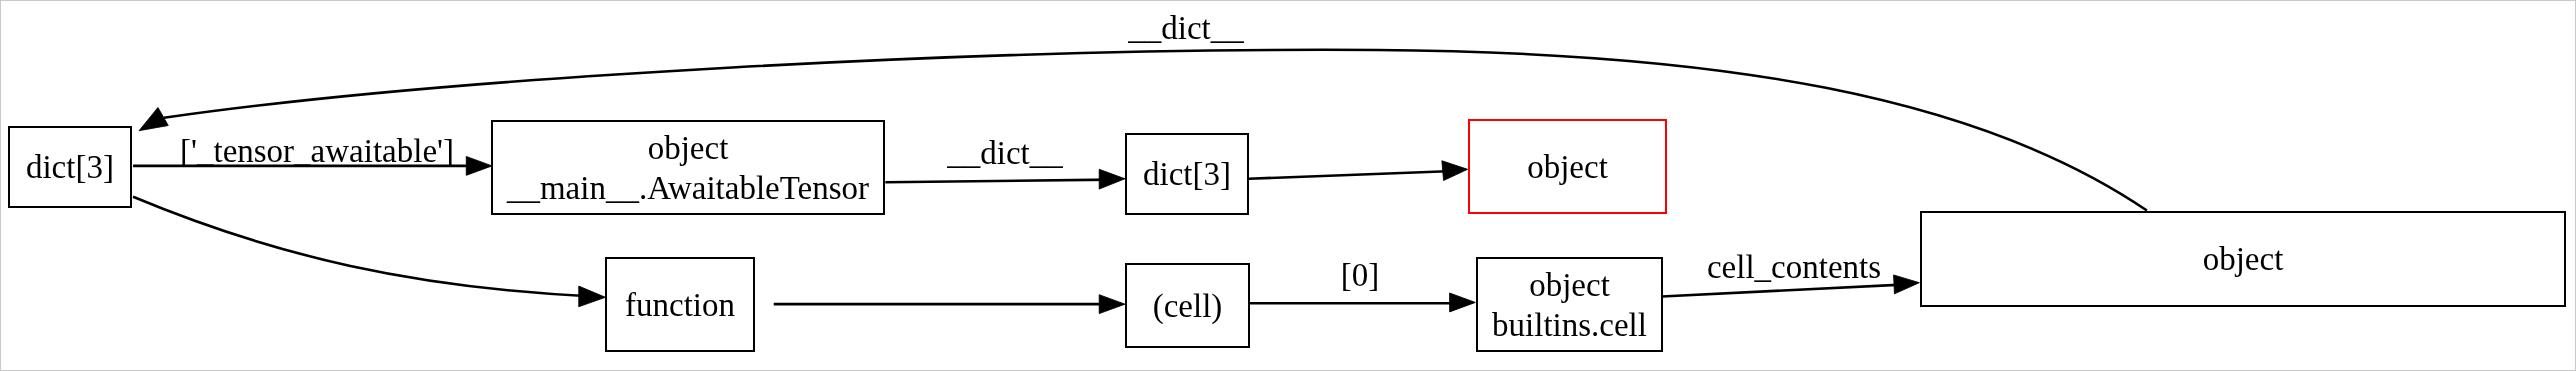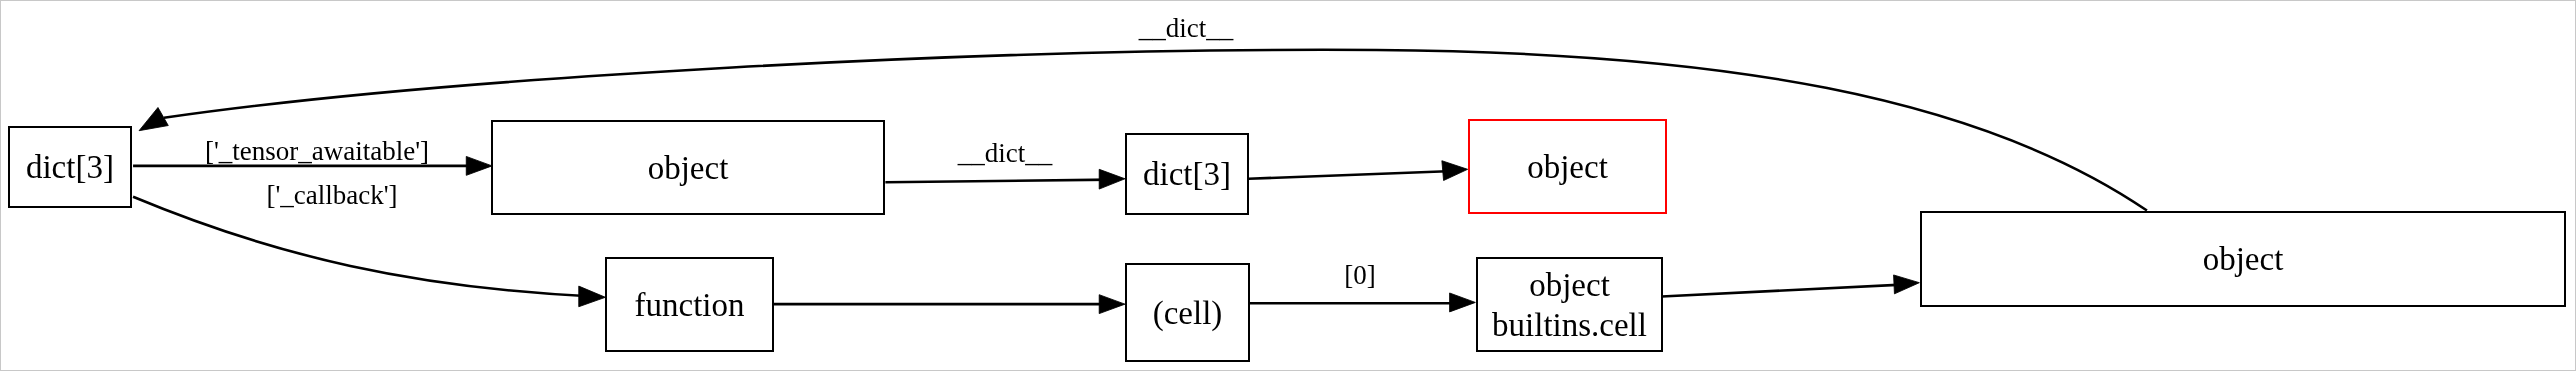--- a/index.html
+++ b/index.html
@@ -18,21 +18,21 @@
   .edges polygon{fill:#000;stroke:#000;}
   .node{
     position:absolute;box-sizing:border-box;
     border:2.6px solid #000;background:#ffffff;
     display:flex;flex-direction:column;align-items:center;justify-content:center;
     text-align:center;font-size:33px;line-height:40px;white-space:nowrap;
   }
   .node.highlight{border-color:#ff0000;}
   .edge-label{
     position:absolute;transform:translateX(-50%);
-    font-size:27px;line-height:36px;white-space:nowrap;
+    font-size:33px;line-height:36px;white-space:nowrap;
   }
 </style>
 </head>
 <body>
 
 <div class="canvas">
 
   <svg class="edges" viewBox="0 0 2996 432" xmlns="http://www.w3.org/2000/svg">
     <g>
       <path d="M152 192 H556"></path>
@@ -67,54 +67,55 @@
       <polygon points="2232,328 2202,319 2203,341"></polygon>
     </g>
   </svg>
 
   <div class="node" style="left:6.9px;top:125px;width:124px;height:82px;">
     <span>dict[3]</span>
   </div>
 
   <div class="node" style="left:490px;top:119px;width:394px;height:95px;">
     <span>object</span>
+    <span>__main__.AwaitableTensor</span>
   </div>
 
   <div class="node" style="left:1124px;top:132px;width:124px;height:82px;">
     <span>dict[3]</span>
   </div>
 
   <div class="node highlight" style="left:1467px;top:118px;width:199px;height:95px;">
     <span>object</span>
   </div>
 
-  <div class="node" style="left:604px;top:256px;width:169px;height:95px;">
+  <div class="node" style="left:604px;top:256px;width:150px;height:95px;">
     <span>function</span>
   </div>
 
-  <div class="node" style="left:1124px;top:262px;width:125px;height:99px;">
+  <div class="node" style="left:1124px;top:262px;width:125px;height:85px;">
     <span>(cell)</span>
   </div>
 
   <div class="node" style="left:1475px;top:256px;width:187px;height:95px;">
     <span>object</span>
     <span>builtins.cell</span>
   </div>
 
   <div class="node" style="left:1919px;top:210px;width:646px;height:96px;">
     <span>object</span>
   </div>
 
   <div class="edge-label" style="left:316px;top:132px;">['_tensor_awaitable']</div>
 
-  <div class="edge-label" style="left:331px;top:176px;">['_callback']</div>
 
   <div class="edge-label" style="left:1004px;top:134px;">__dict__</div>
 
 
   <div class="edge-label" style="left:1185px;top:8.6px;">__dict__</div>
 
 
   <div class="edge-label" style="left:1359px;top:256px;">[0]</div>
 
+  <div class="edge-label" style="left:1793px;top:248px;">cell_contents</div>
 
 </div>
 
 
 </body></html>

